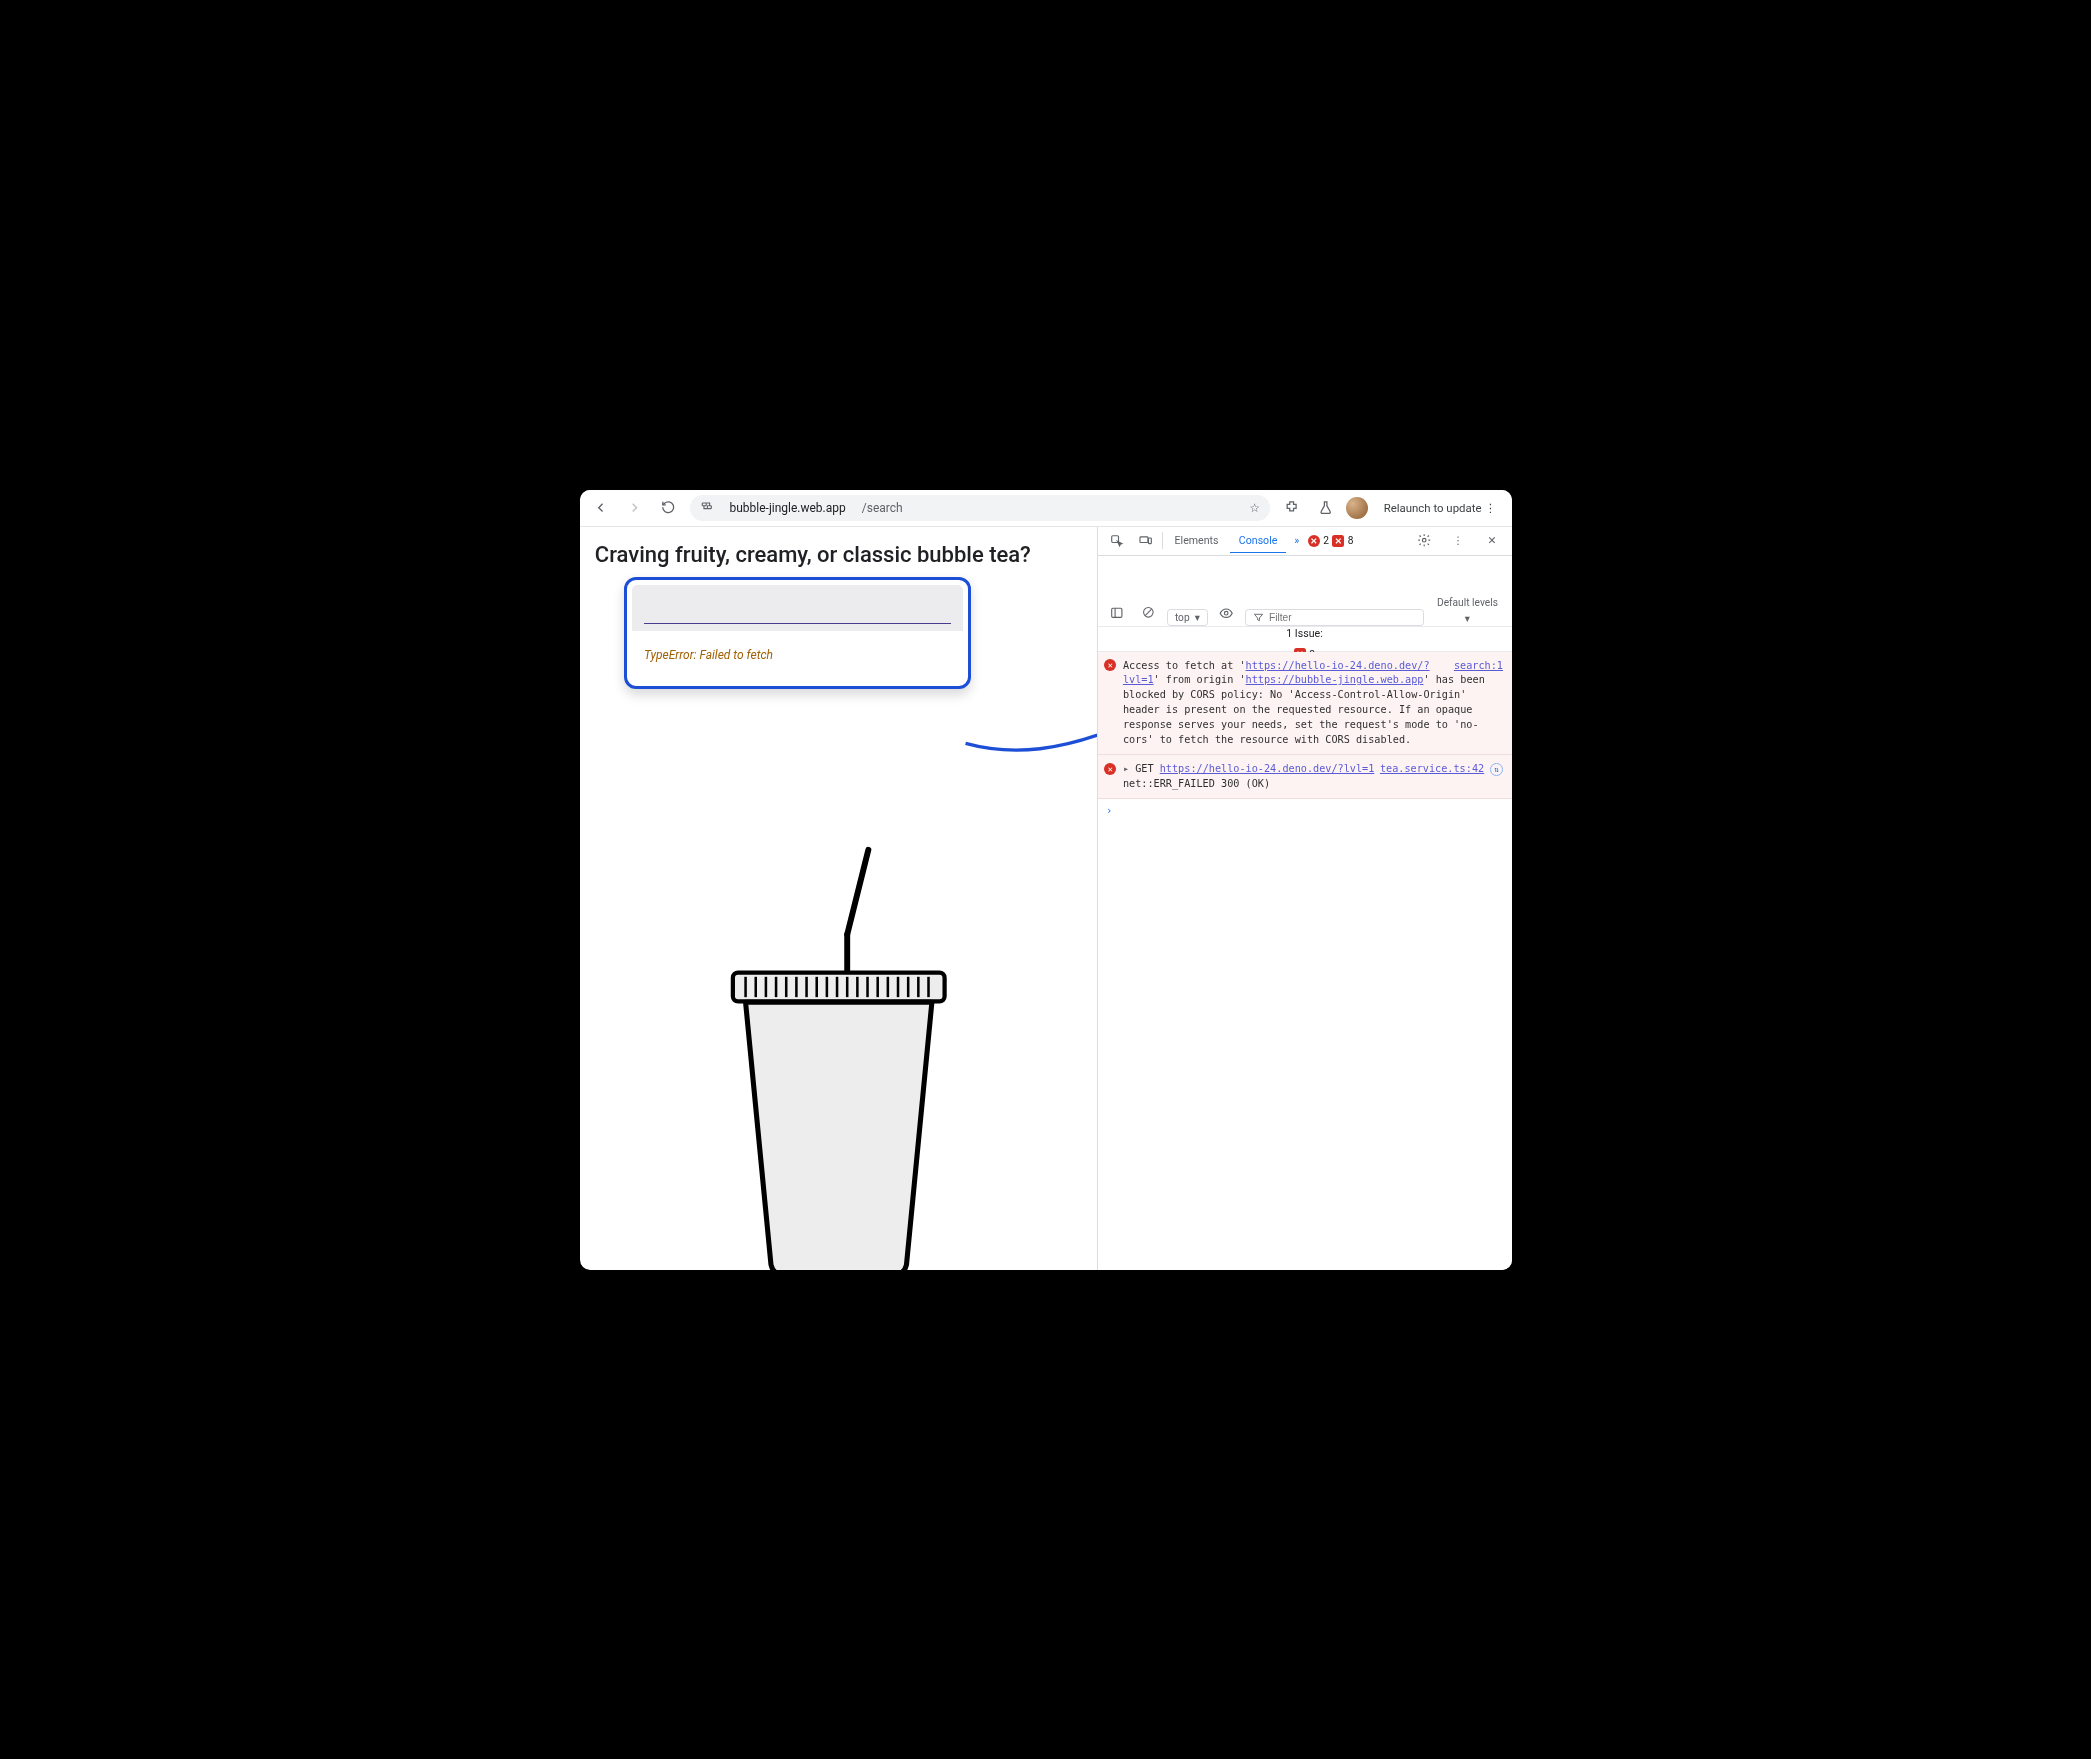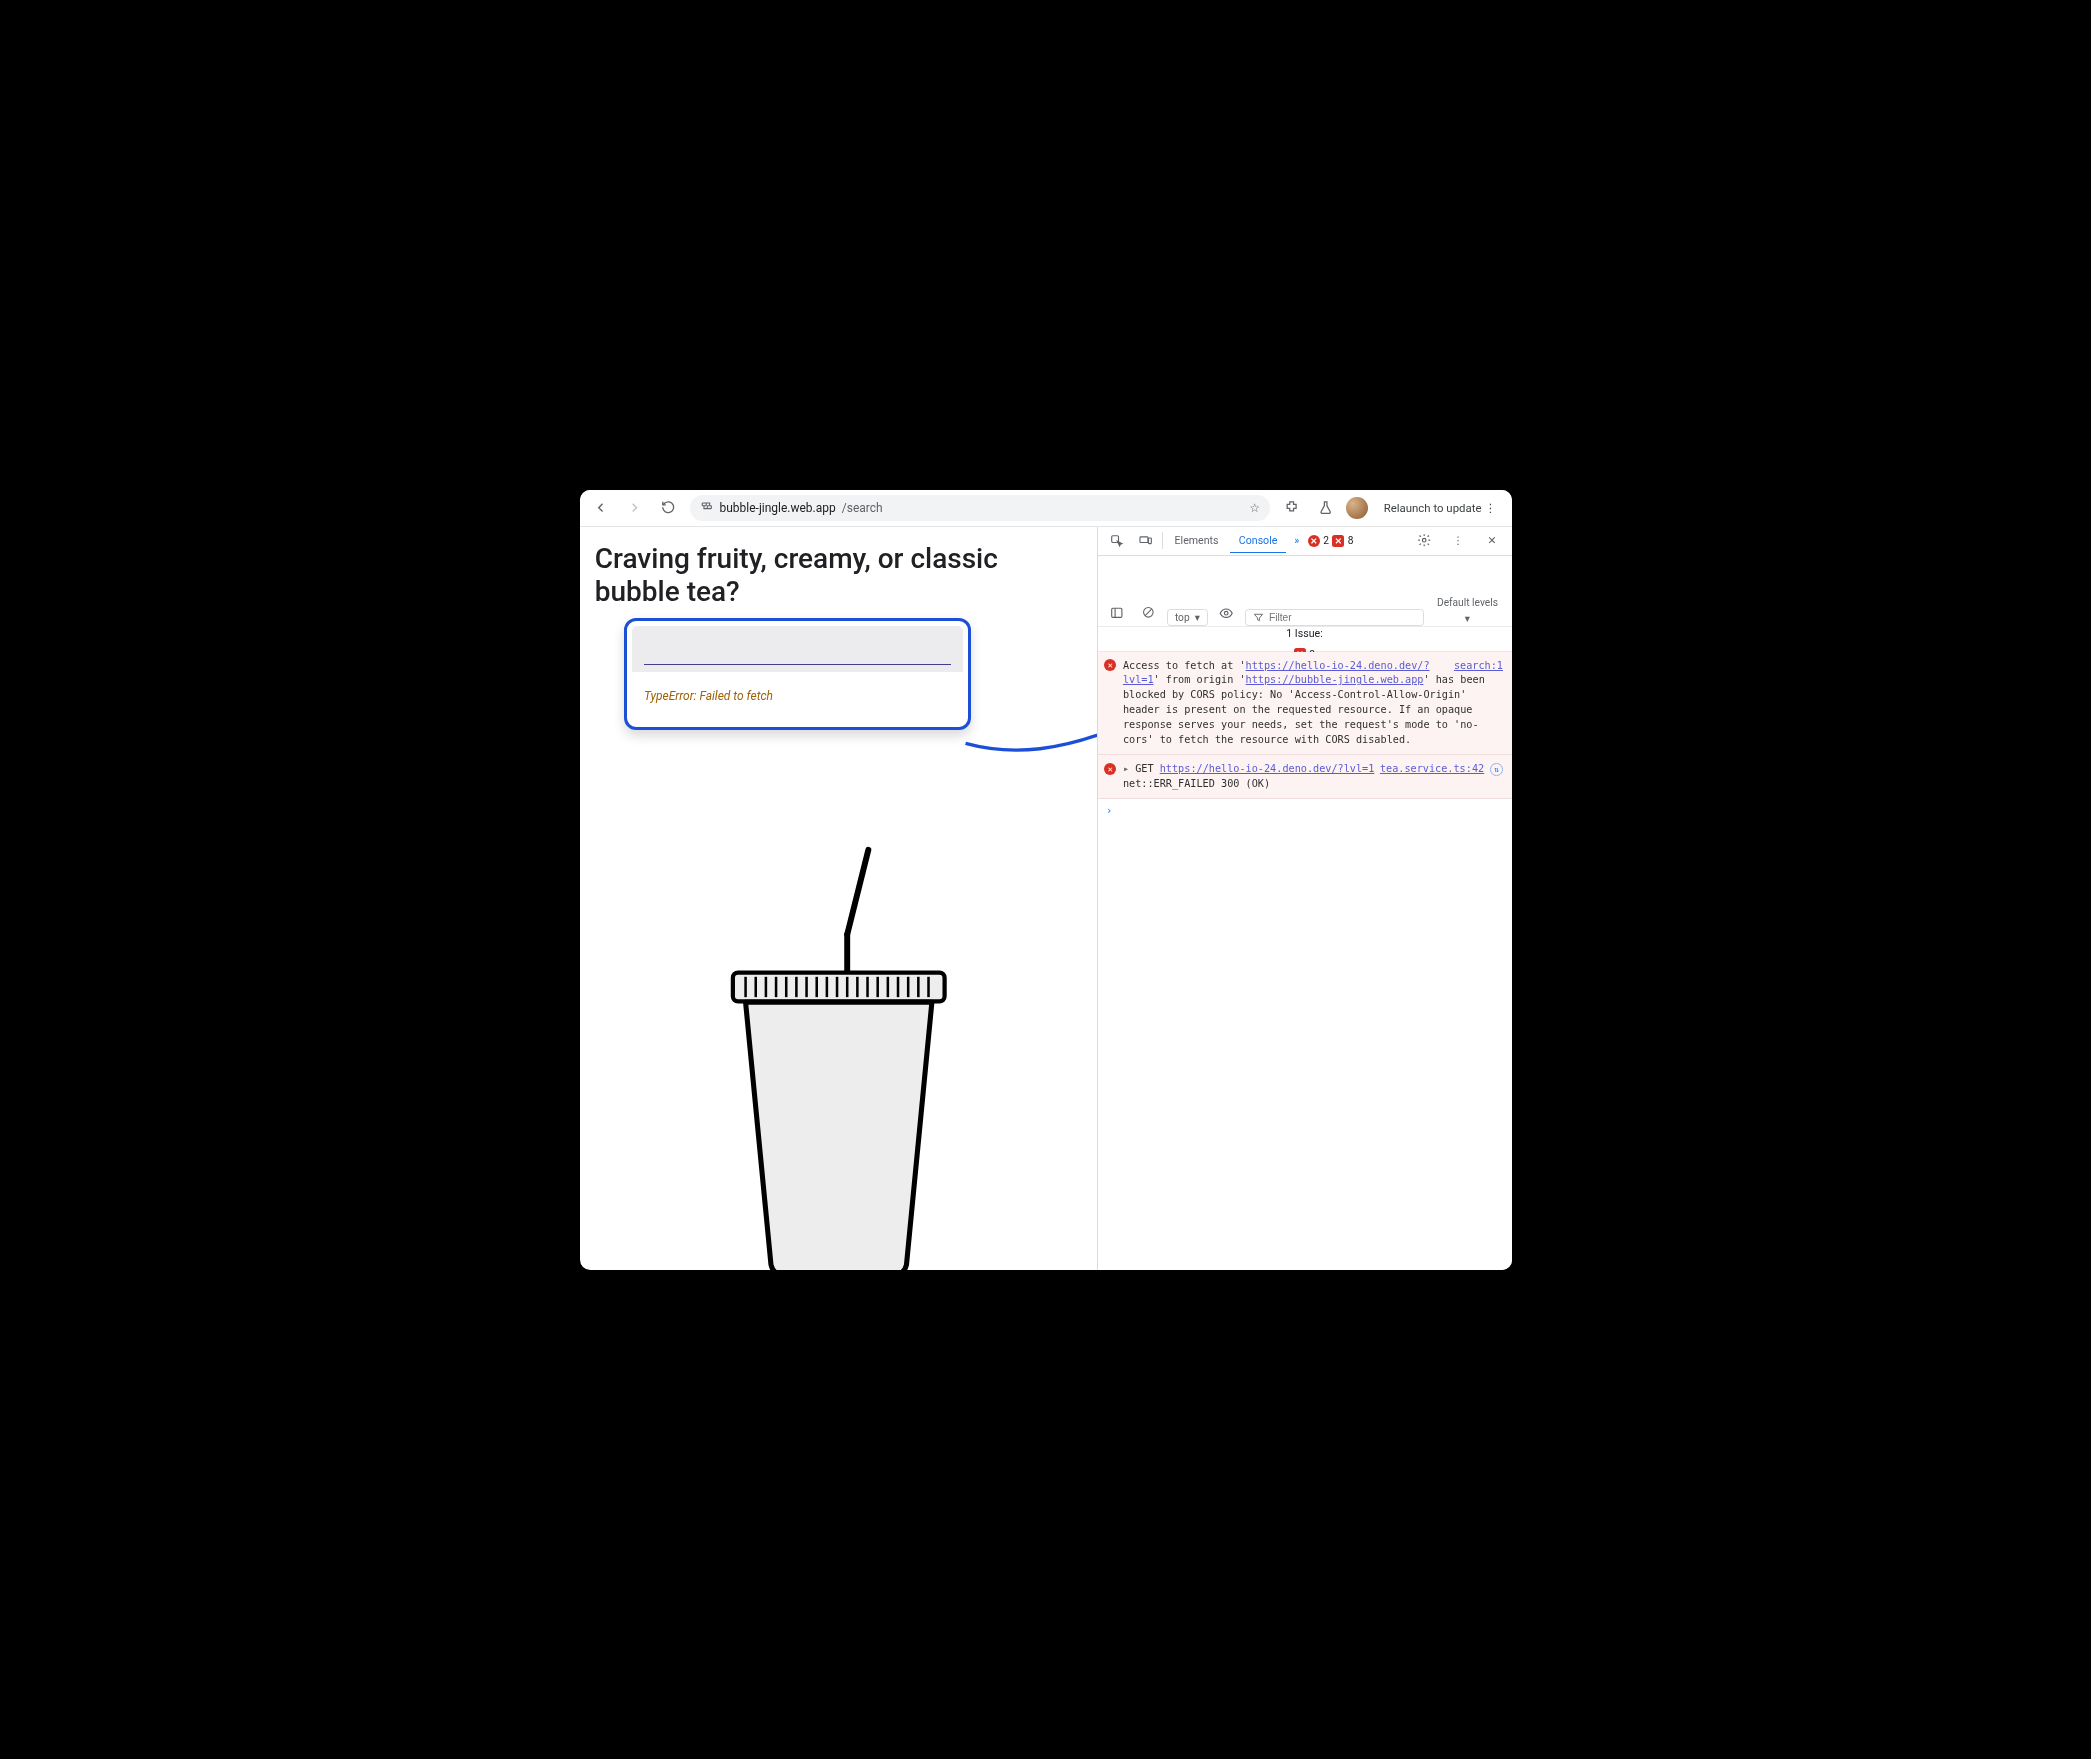--- a/index.html
+++ b/index.html
@@ -76,33 +76,33 @@
     .nav-btn { width: 25.4px; height:25.4px; display:flex;align-items:center;justify-content:center;color:#5f6368;border-radius:50%;cursor:pointer;}
     .nav-btn.disabled{color:#c1c1c1; cursor:default;}
     .omnibox {
       flex: 1;
       height: 26px;
       background: #f1f3f4;
       border-radius: 13.6px;
       display: flex;
       align-items: center;
       padding: 0 10.2px;
-      gap: 6px;
+      gap: 16px;
       font-size: 12px;
       color: #202124;
     }
     .omnibox .path { color:#5f6368; }
     .omnibox .star { margin-left:auto; color:#5f6368; cursor:pointer;}
     .tool-icon { width:25.4px;height:25.4px;display:flex;align-items:center;justify-content:center;color:#5f6368;cursor:pointer;border-radius:50%; }
     .avatar { width:22px;height:22px;border-radius:50%;background: radial-gradient(circle at 30% 30%, #d9b38c, #8b5a2b); }
     .relaunch { font-size:11.4px; color:#3c4043; padding: 5.1px 6.8px; cursor:pointer; display:flex; align-items:flex-start; gap:3.4px;}
     
     .split { flex:1; display:flex; overflow:hidden; }
     .page { flex:1; position:relative; padding: 15.3px 15.3px; overflow:hidden; }
-    .page h1 { font-size: 28px; font-weight: 500; color:#202124; margin-bottom: 10.2px; }
+    .page h1 { font-size: 22px; font-weight: 500; color:#202124; margin-bottom: 10.2px; }
     .search-card {
       position: relative;
       border: 3.4px solid #1c4fd6;
       border-radius: 12px;
       background:#fff;
       padding: 5.1px;
       width: 347px;
       margin-left: 29px;
       box-shadow: 0 5.1px 12px rgba(0,0,0,.15);
     }

